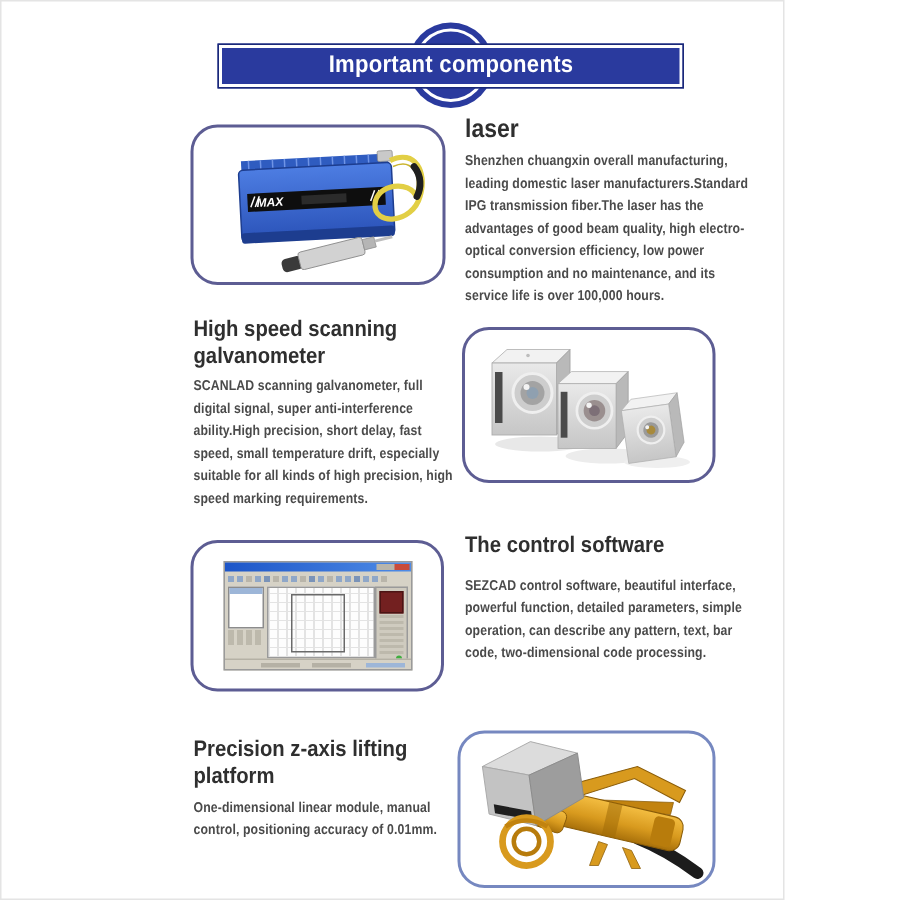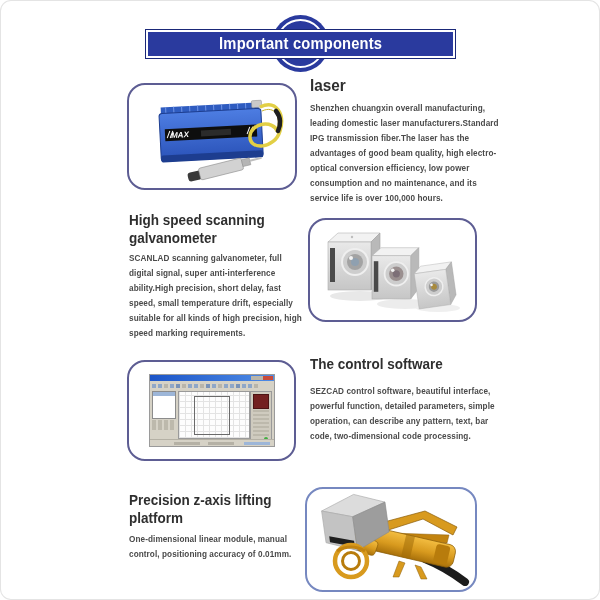--- a/index.html
+++ b/index.html
@@ -1,20 +1,19 @@
 <!DOCTYPE html>
 <html><head>
 <meta charset="utf-8">
 <style>
   html,body{margin:0;padding:0;background:#fff;}
   #page{
-    position:relative;width:600px;height:600px;background:#ffffff;
+    position:relative;width:523px;height:600px;background:#ffffff;
     font-family:"Liberation Sans",sans-serif;overflow:hidden;
     box-shadow:inset 0 0 0 1px #e4e4e4;
-    border-radius:11px;
   }
   
   .hdr-circle{
     position:absolute;left:272px;top:15px;width:57px;height:57px;border-radius:50%;
     background:#2a3a9e;z-index:1;
   }
   .hdr-circle::after{
     content:"";position:absolute;inset:4px;border:2px solid #fff;border-radius:50%;
   }
   .hdr-banner{

